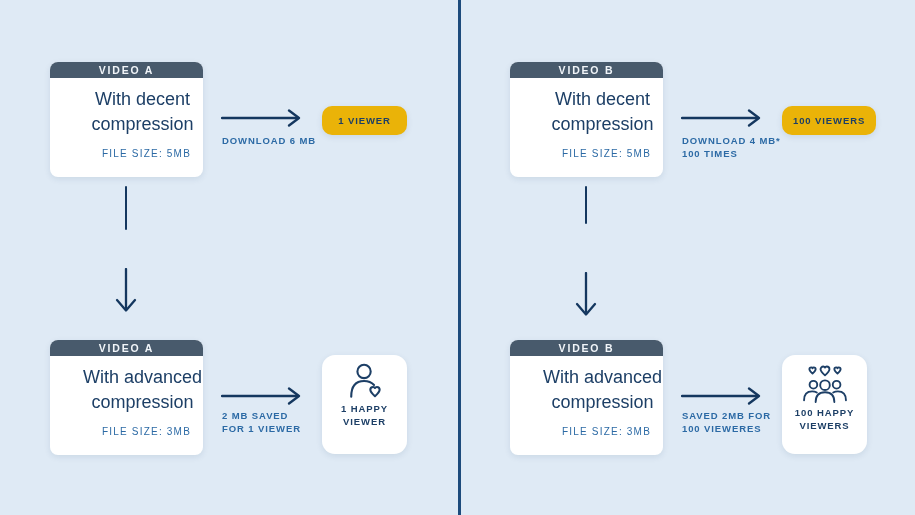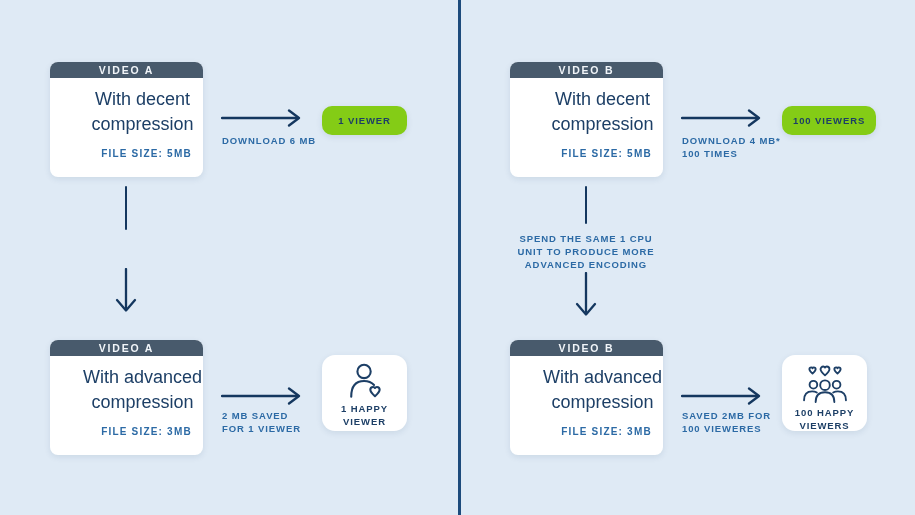--- a/index.html
+++ b/index.html
@@ -22,59 +22,59 @@
   }
   .top-card { top:62px; }
   .bottom-card { top:340px; }
   .card-header {
     height:16px; background:#485a6c; border-radius:8px 8px 0 0;
     display:flex; align-items:center; justify-content:center;
     color:#f1f5f9; font-size:10.5px; font-weight:bold; letter-spacing:1.8px;
   }
   .card-body { padding-top:9px; text-align:center; }
   .card-title { color:#1d3f66; font-size:18px; line-height:25px; font-weight:500;padding-left:32px; }
-  .file-size { margin-top:11px; color:#2c6aa5; font-size:10px; font-weight:bold; letter-spacing:1.2px;padding-left:40px; }
+  .file-size { margin-top:11px; color:#2c6aa5; font-size:10px; font-weight:normal; letter-spacing:1.2px;padding-left:40px; }
 
   
   .sm { font-size:9.5px; font-weight:bold; letter-spacing:0.9px; line-height:13px; }
 
   
   .h-arrow { position:absolute; left:calc(var(--ox) + 221px); }
   .h-arrow path { stroke:#14375f; stroke-width:2.3; fill:none; stroke-linecap:round; stroke-linejoin:round; }
   .top-h-arrow { top:109px; }
   .bottom-h-arrow { top:387px; }
   .arrow-label { position:absolute; left:calc(var(--ox) + 222px); width:140px; color:#2c6aa5; }
   .top-arrow-label { top:134px; }
   .bottom-arrow-label { top:409px; }
 
   
   .result-pill {
     position:absolute; left:calc(var(--ox) + 322px); top:106px; height:29px;
     min-width:85px; box-sizing:border-box; padding:0 11px;
-    background:#84cc16; border-radius:10px;
+    background:#eab308; border-radius:10px;
     display:inline-flex; align-items:center; justify-content:center;
     color:#1d3f66; box-shadow:0 2px 6px rgba(23,61,102,0.10);
     white-space:nowrap;
   }
 
   
   .v-seg1 { position:absolute; left:calc(var(--ox) + 125px); width:2px; background:#14375f; border-radius:1px; }
   .col-a .v-seg1 { top:186px; height:44px; }
   .col-b .v-seg1 { top:186px; height:38px; }
   .cpu-label { position:absolute; left:calc(var(--ox) + 26px); width:200px; text-align:center; color:#2c6aa5; }
   .col-a .cpu-label { top:239px; }
   .col-b .cpu-label { top:232px; }
   .v-seg2 { position:absolute; left:calc(var(--ox) + 113px); }
   .v-seg2 path { stroke:#14375f; stroke-width:2.3; fill:none; stroke-linecap:round; stroke-linejoin:round; }
   .col-a .v-seg2 { top:268px; }
   .col-b .v-seg2 { top:272px; }
 
   
   .happy-card {
-    position:absolute; left:calc(var(--ox) + 322px); top:355px; width:85px; height:76px;
+    position:absolute; left:calc(var(--ox) + 322px); top:355px; width:85px; height:99px;
     background:#ffffff; border-radius:13px; box-sizing:border-box;
     display:flex; flex-direction:column; align-items:center; padding-top:7px;
     color:#1d3f66; box-shadow:0 2px 6px rgba(23,61,102,0.10); text-align:center;
   }
   .happy-card svg { flex:0 0 auto; }
   .happy-card .happy-label { margin-top:3px; }
   .icon-stroke { stroke:#1d3f66; stroke-width:2.2; fill:none; stroke-linecap:round; stroke-linejoin:round; }
   .line { display:block; }
 </style>
 </head>
@@ -173,25 +173,20 @@
     </svg>
     <div class="arrow-label top-arrow-label sm">
       <span class="line">DOWNLOAD 4 MB*</span>
       <span class="line">100 TIMES</span>
     </div>
     <div class="result-pill sm">
       <span>100 VIEWERS</span>
     </div>
 
     <div class="v-seg1"></div>
-    <div class="cpu-label sm">
-      <span class="line">SPEND THE SAME 1 CPU</span>
-      <span class="line">UNIT TO PRODUCE MORE</span>
-      <span class="line">ADVANCED ENCODING</span>
-    </div>
     <svg class="v-seg2" width="26" height="48" viewBox="0 0 26 48">
       <path d="M13 1 V40"></path>
         <path d="M4 32 L13 42.5 L22 32"></path>
     </svg>
 
     <div class="video-card bottom-card">
       <div class="card-header">
         <span>VIDEO B</span>
       </div>
       <div class="card-body">

